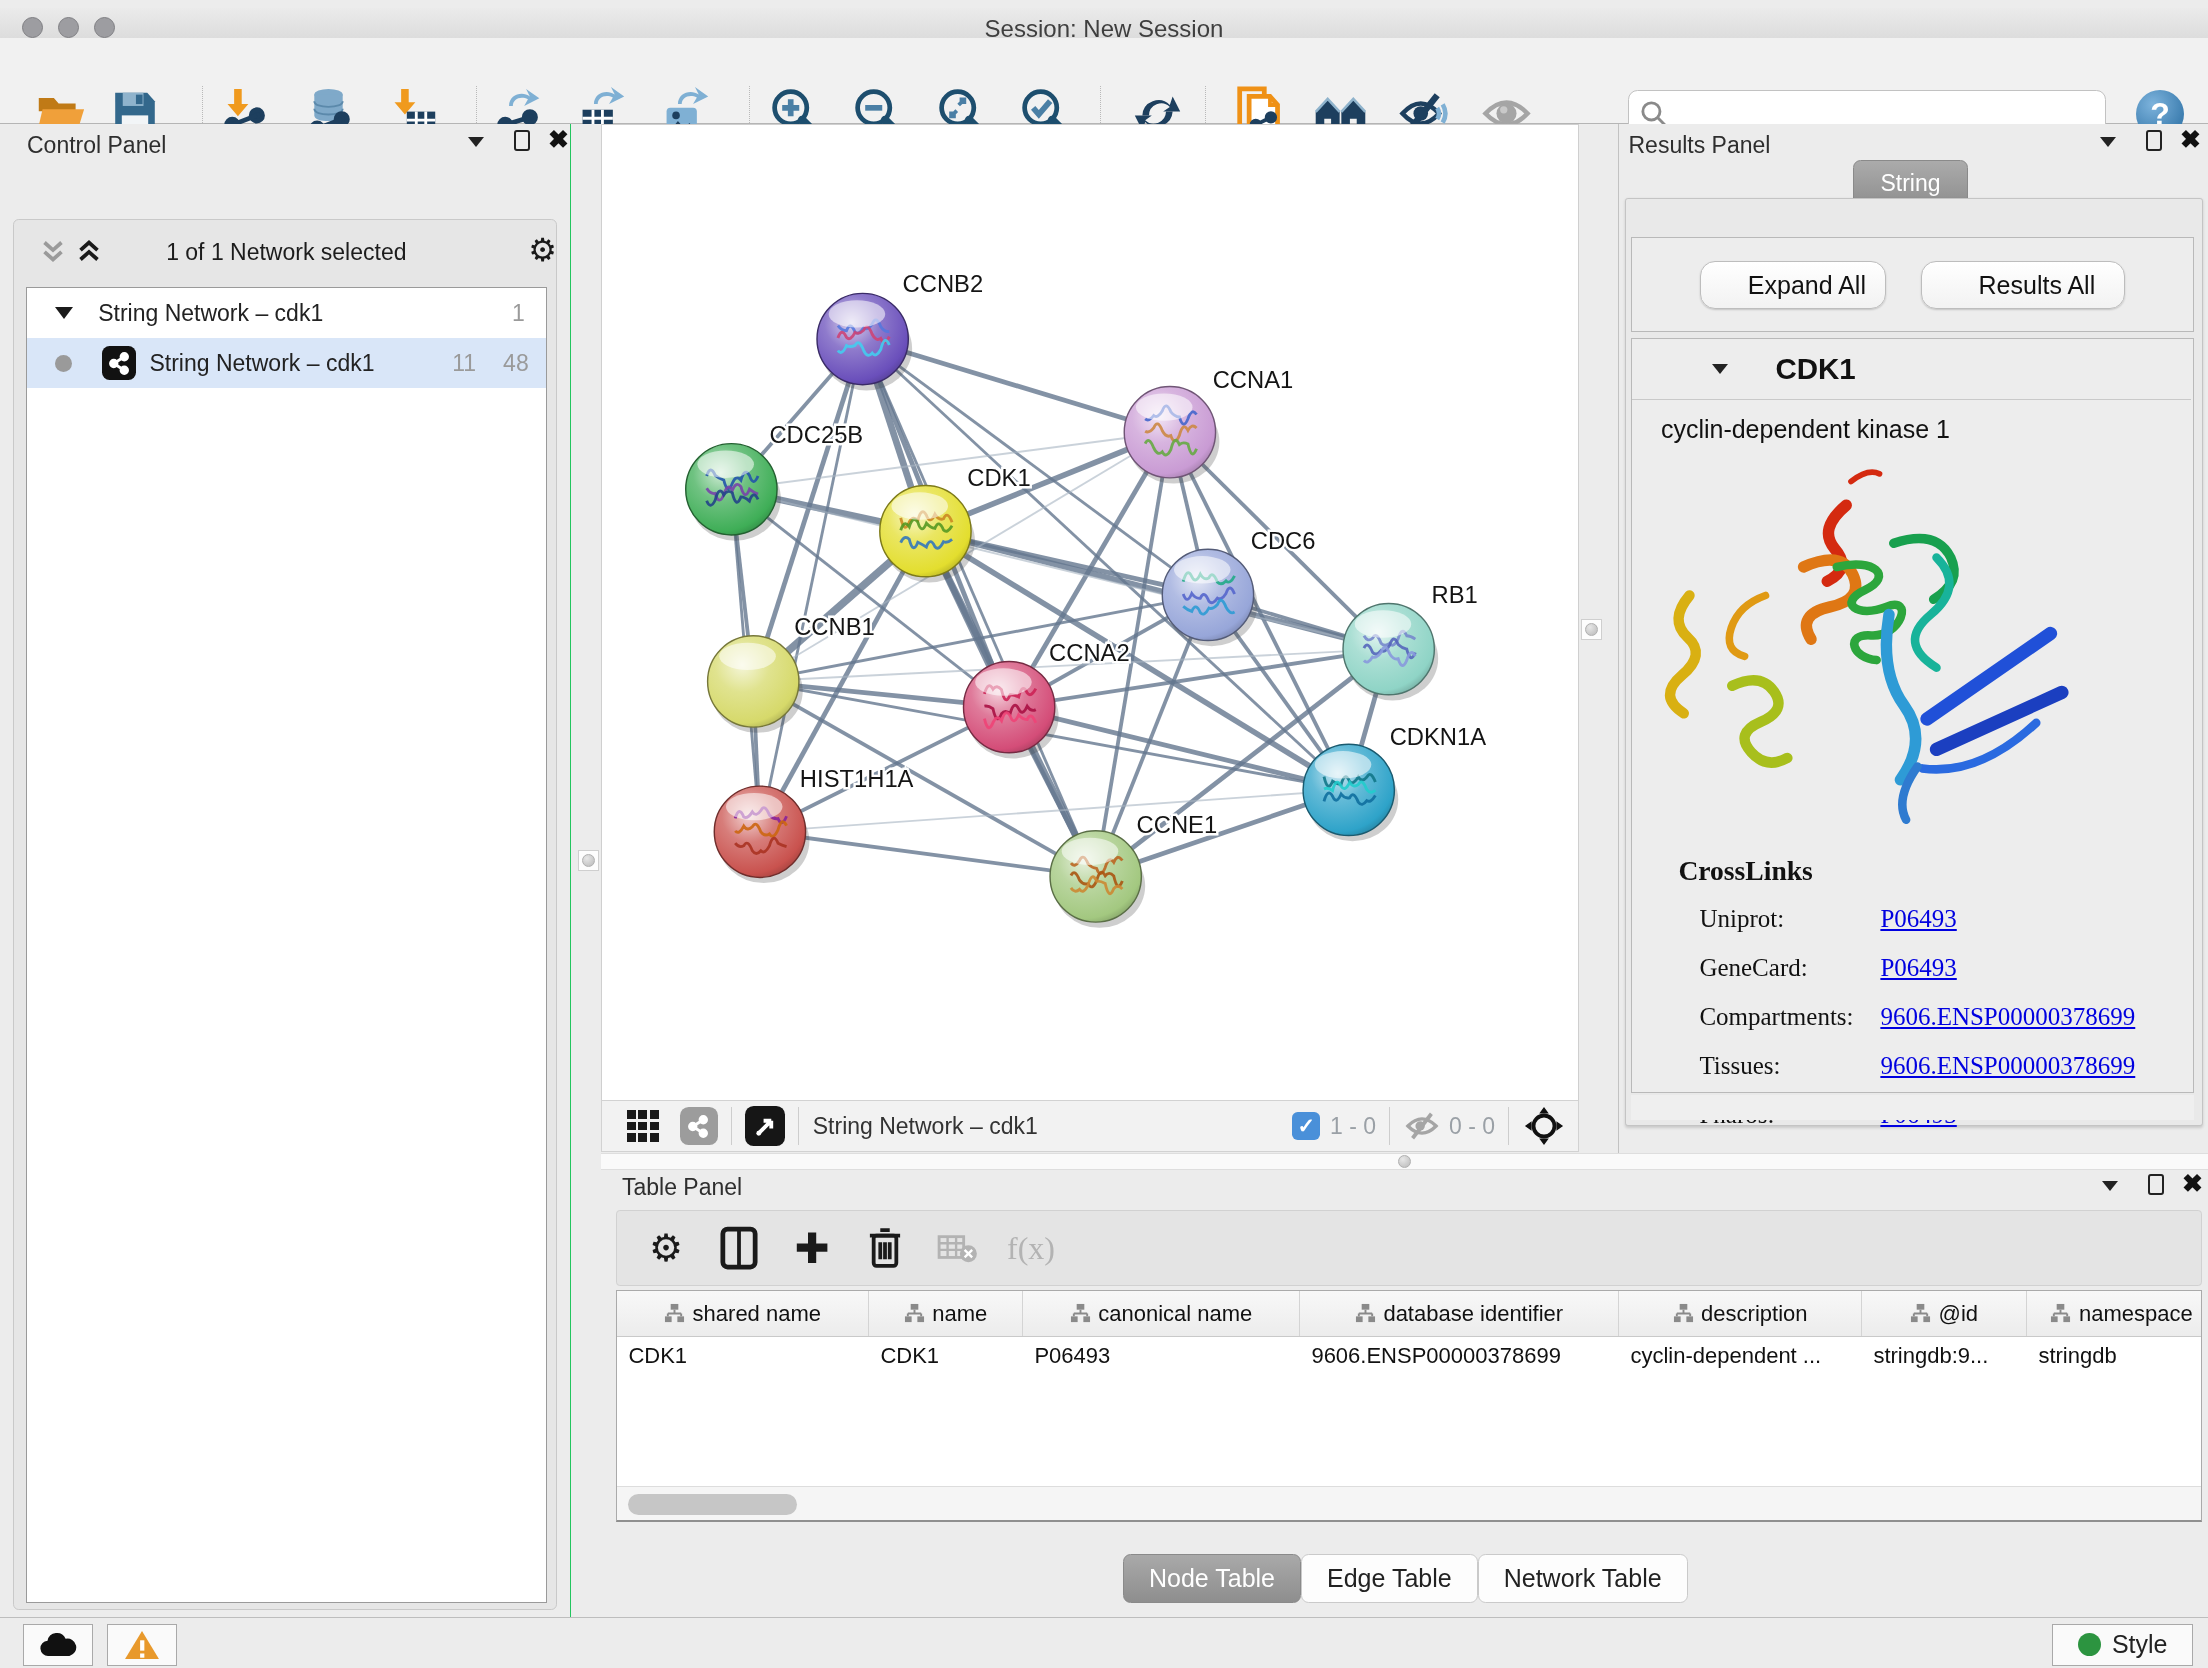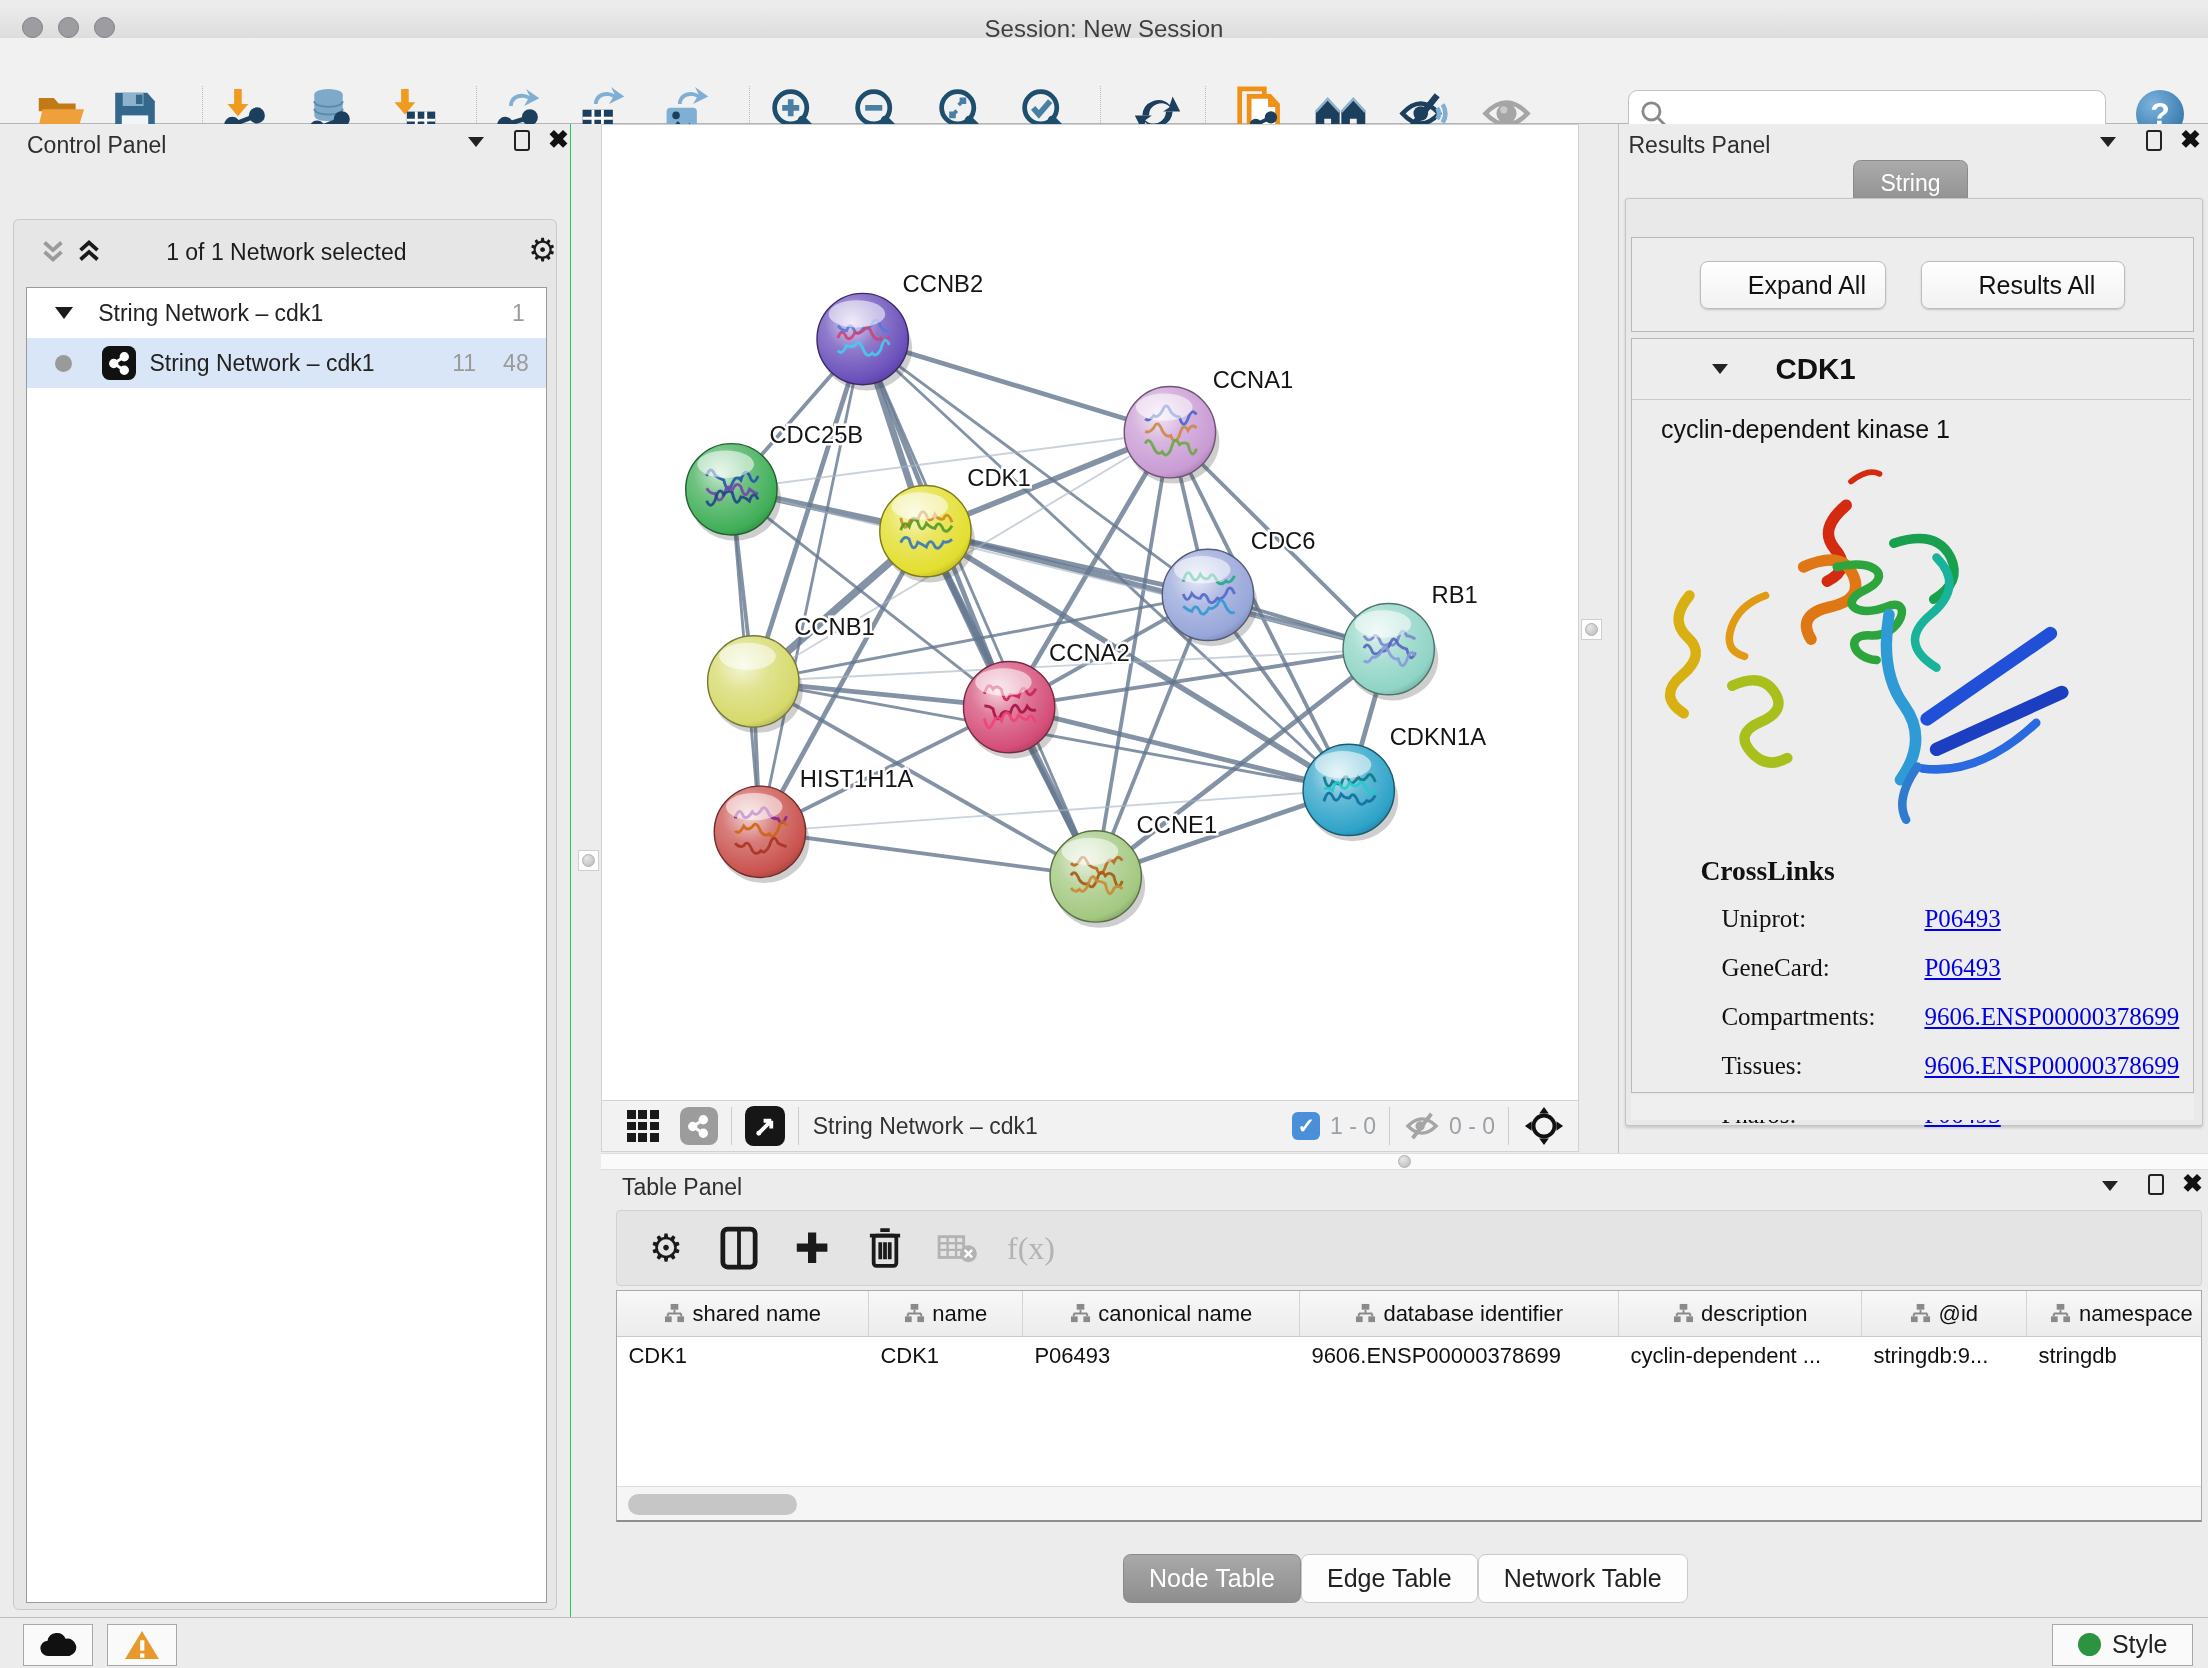--- a/index.html
+++ b/index.html
@@ -79,24 +79,24 @@
 
   
   .h-splitter { left:601px; top:1153px; width:1607px; height:17px; background:#fafafa;
     border-top:1px solid #dedede; border-bottom:1px solid #dedede; }
 
   
   .results-panel { left:1619px; top:124px; width:590px; height:1029px; background:#ececec; }
   .rp-outer { left:5.7px; top:74px; width:578px; height:928px; background:#e9e9e9;
     border:1.9px solid #c4c4c4; border-radius:2.9px; box-shadow:0 1.9px 2.9px rgba(0,0,0,.15); }
   .rp-box { background:#ededed; border:1.9px solid #b9b9b9; }
-  .btn { background:linear-gradient(#ffffff,#f2f2f2); border:1px solid #bdbdbd; border-radius:8px;
+  .btn { background:linear-gradient(#ffffff,#f2f2f2); border:1px solid #bdbdbd; border-radius:15px;
     font-size:25px; color:#111; display:flex; align-items:center; justify-content:center;
     box-shadow:0 1px 1.9px rgba(0,0,0,.18);padding-left:27px; }
-  .serif { font-family:"Liberation Serif", serif;margin-left:22px; }
+  .serif { font-family:"Liberation Serif", serif; }
   .xlink { color:#0000e0; text-decoration:underline; font-size:25px; }
   .xl-row { display:flex; height:49px; align-items:center; }
   .xl-label { width:181px; font-size:25px; color:#111; }
 
   
   .table-panel { left:601px; top:1170px; width:1607px; height:447px; background:#ececec; }
   .tp-toolbar { left:15px; top:40px; width:1586px; height:76px; background:#e4e4e4;
     border:1px solid #d1d1d1; border-radius:3.8px; display:flex; align-items:center; }
   .tp-ic { margin-left:25px; width:48px; height:48px; display:flex; align-items:center; justify-content:center; }
   .fx { font-family:"Liberation Serif", serif; font-size:32px; color:#b3b3b3;text-align:right; }

